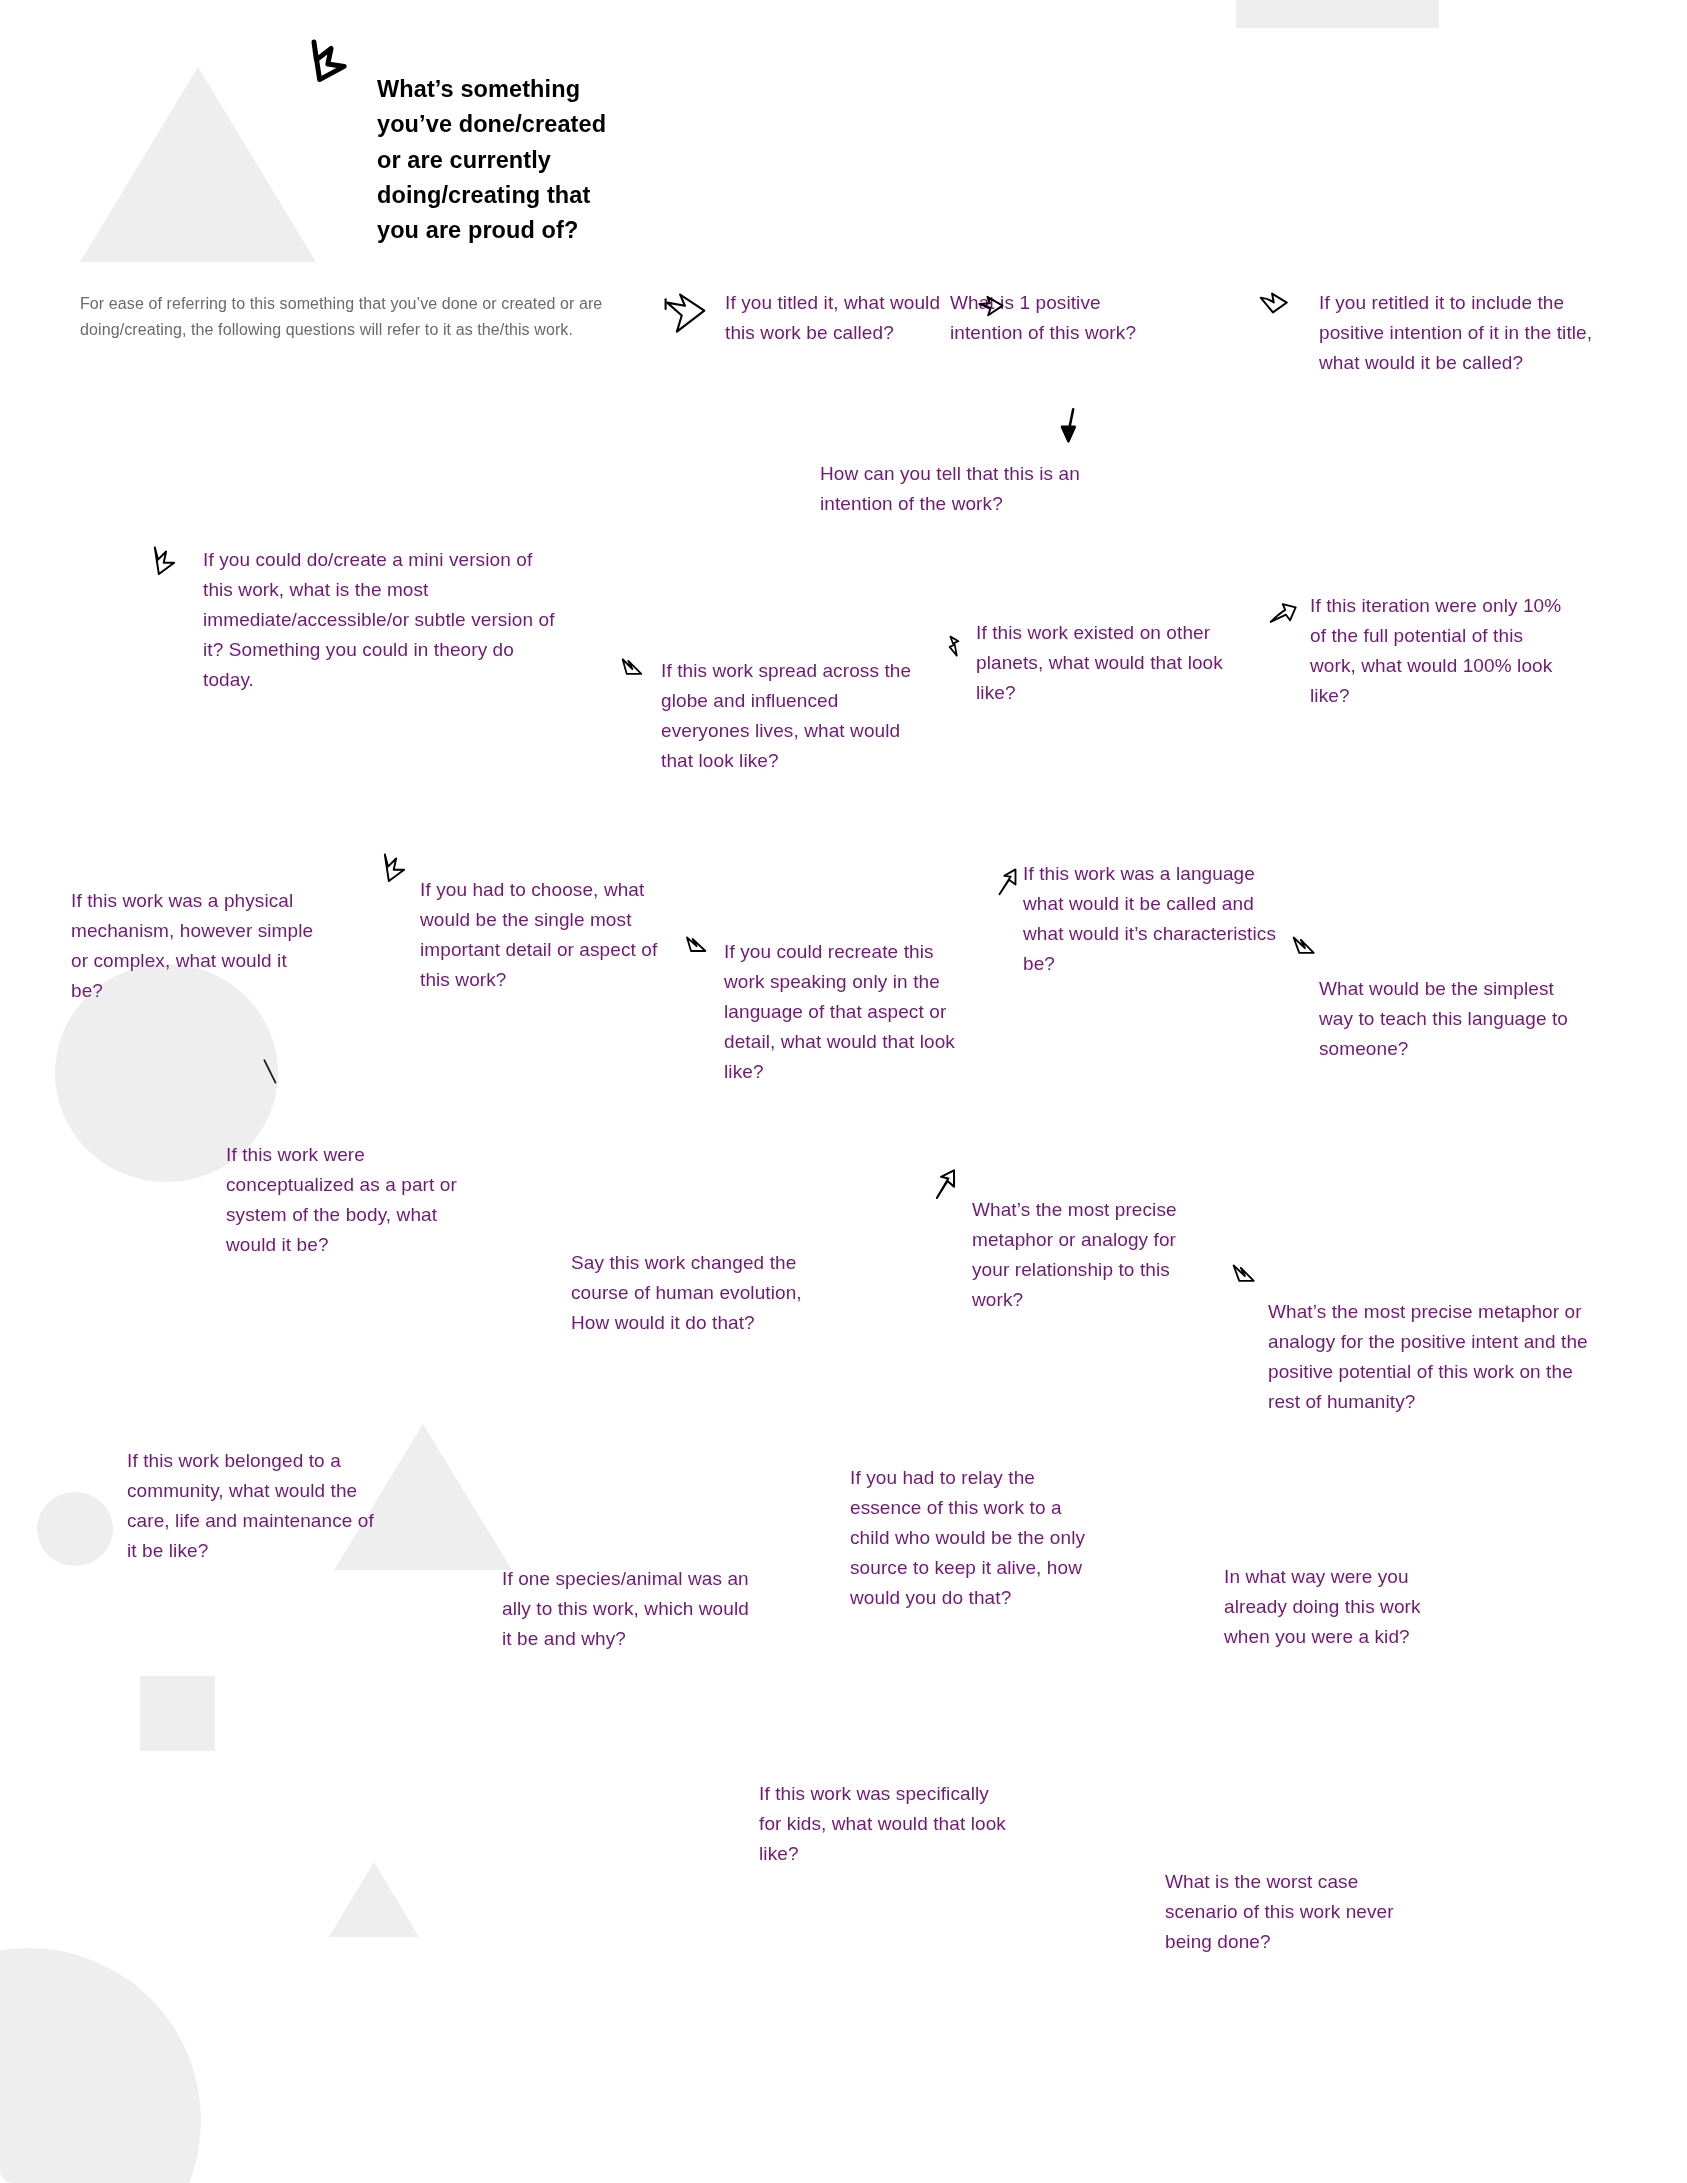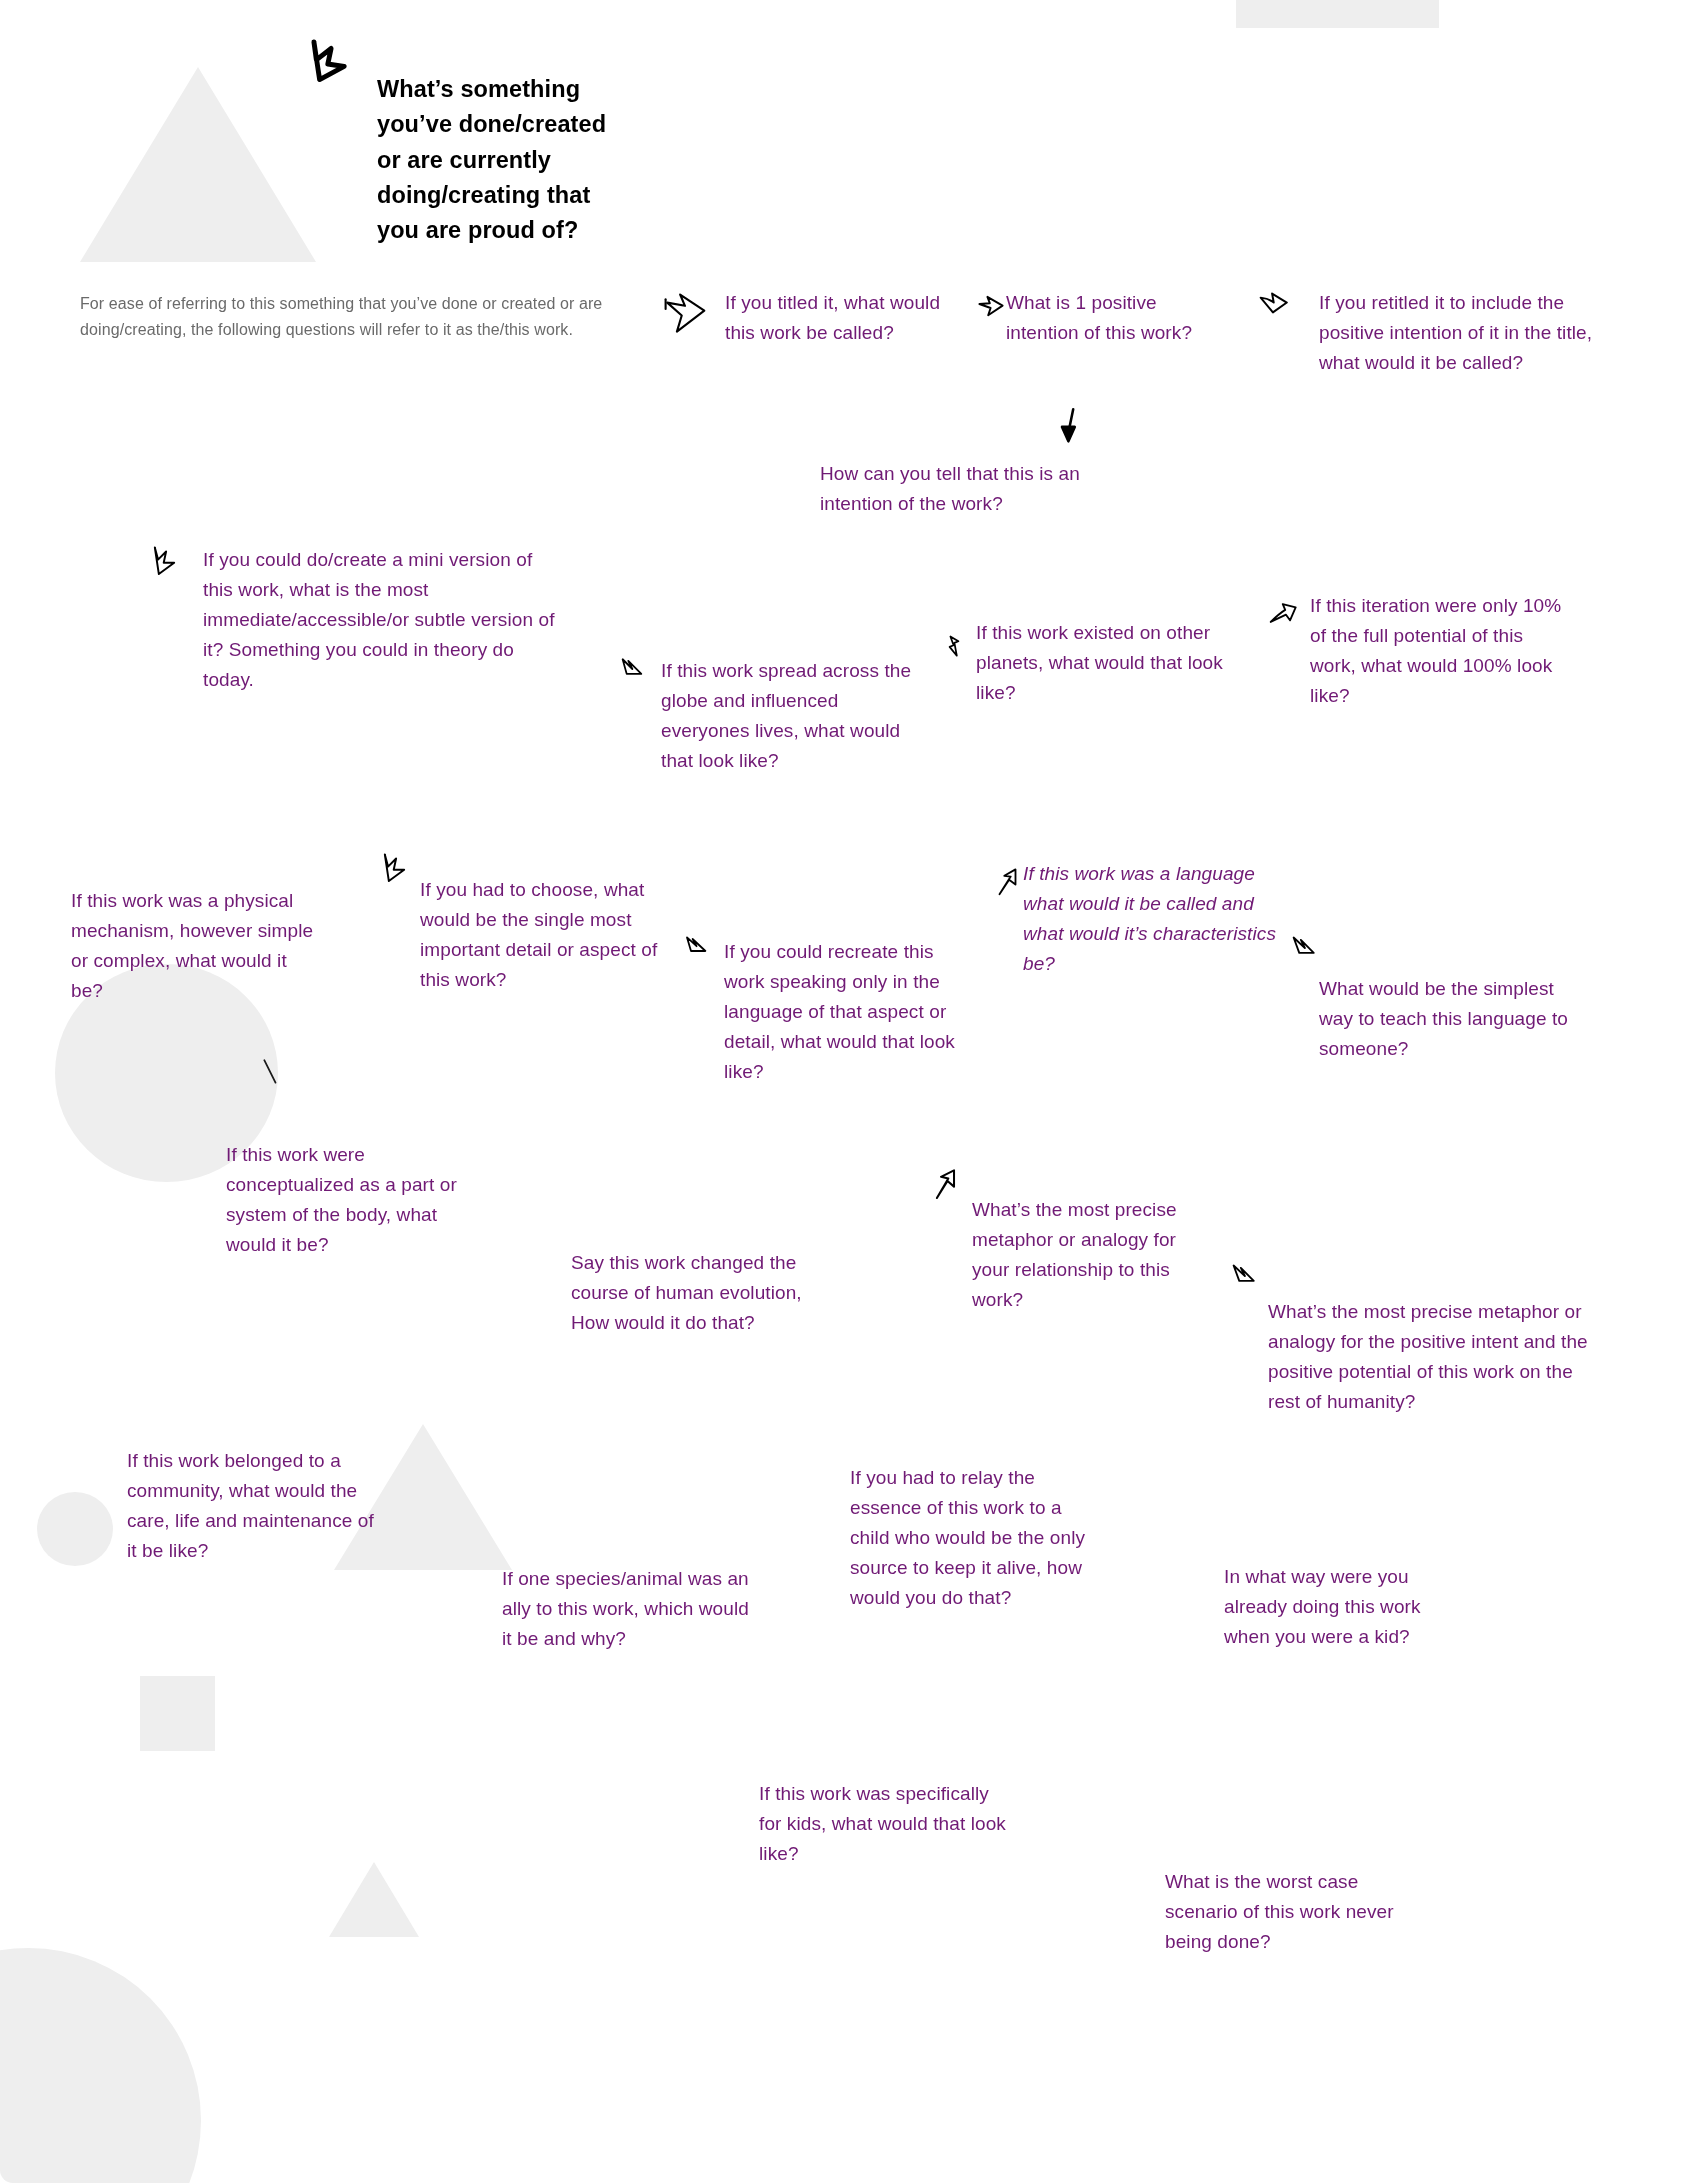--- a/index.html
+++ b/index.html
@@ -184,41 +184,41 @@
       <path d="M2 3 L16 16 L11 6 L27 22 L9 22 Z"></path>
     </svg>
   </div>
 
   <div class="headline" style="left:377px; top:72px; width:243px;">What’s something you’ve done/created or are currently doing/creating that you are proud of?</div>
 
   <div class="subnote" style="left:80px; top:291px; width:552px;">For ease of referring to this something that you’ve done or created or are doing/creating, the following questions will refer to it as the/this work.</div>
 
   <div class="q" style="left:725px; top:288px; width:235px;">If you titled it, what would this work be called?</div>
 
-  <div class="q" style="left:1006px; top:288px; width:211px;">What is 1 positive intention of this work?</div>
+  <div class="q" style="left:950px; top:288px; width:211px;">What is 1 positive intention of this work?</div>
 
   <div class="q" style="left:1319px; top:288px; width:276px;">If you retitled it to include the positive intention of it in the title, what would it be called?</div>
 
   <div class="q" style="left:820px; top:459px; width:260px;">How can you tell that this is an intention of the work?</div>
 
   <div class="q" style="left:203px; top:545px; width:357px;">If you could do/create a mini version of this work, what is the most immediate/accessible/or subtle version of it? Something you could in theory do today.</div>
 
   <div class="q" style="left:661px; top:656px; width:256px;">If this work spread across the globe and influenced everyones lives, what would that look like?</div>
 
   <div class="q" style="left:976px; top:618px; width:260px;">If this work existed on other planets, what would that look like?</div>
 
   <div class="q" style="left:1310px; top:591px; width:252px;">If this iteration were only 10% of the full potential of this work, what would 100% look like?</div>
 
   <div class="q" style="left:71px; top:854px; width:252px;margin-top:32px;">If this work was a physical mechanism, however simple or complex, what would it be?</div>
 
   <div class="q" style="left:420px; top:875px; width:243px;">If you had to choose, what would be the single most important detail or aspect of this work?</div>
 
   <div class="q" style="left:724px; top:937px; width:243px;">If you could recreate this work speaking only in the language of that aspect or detail, what would that look like?</div>
 
-  <div class="q" style="left:1023px; top:859px; width:260px;font-style:italic;">If this work was a language what would it be called and what would it’s characteristics be?</div>
+  <div class="q" style="left:1023px; top:859px; width:260px;">If this work was a language what would it be called and what would it’s characteristics be?</div>
 
   <div class="q" style="left:1319px; top:974px; width:252px;">What would be the simplest way to teach this language to someone?</div>
 
   <div class="q" style="left:226px; top:1140px; width:260px;">If this work were conceptualized as a part or system of the body, what would it be?</div>
 
   <div class="q" style="left:571px; top:1248px; width:235px;">Say this work changed the course of human evolution, How would it do that?</div>
 
   <div class="q" style="left:972px; top:1159px; width:243px;margin-top:36px;">What’s the most precise metaphor or analogy for your relationship to this work?</div>
 
   <div class="q" style="left:1268px; top:1297px; width:341px;">What’s the most precise metaphor or analogy for the positive intent and the positive potential of this work on the rest of humanity?</div>

